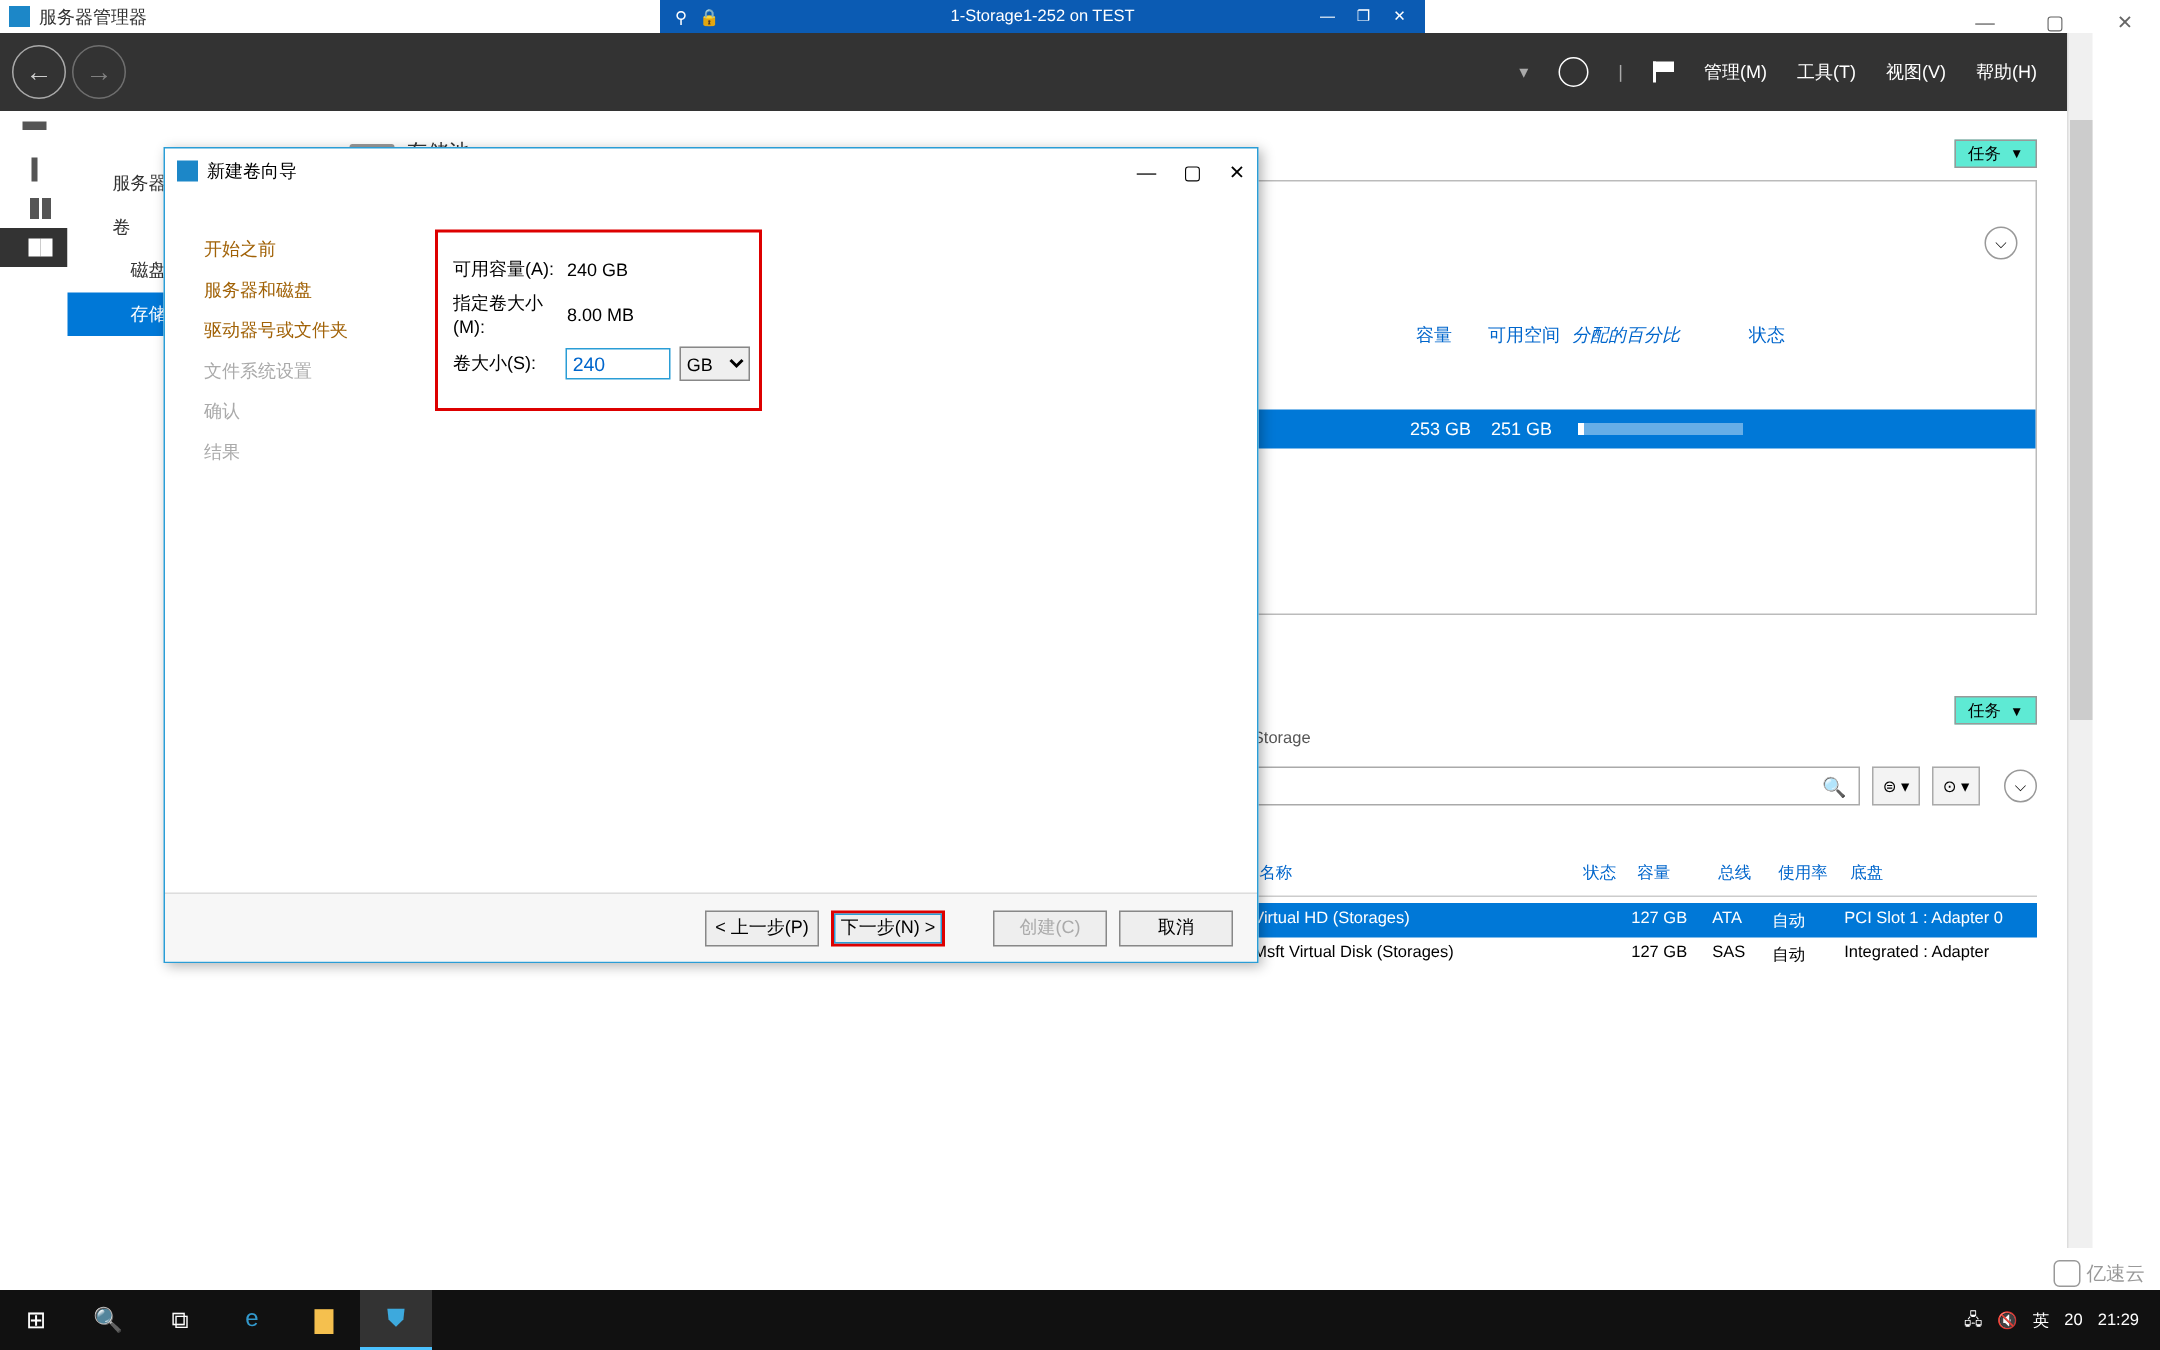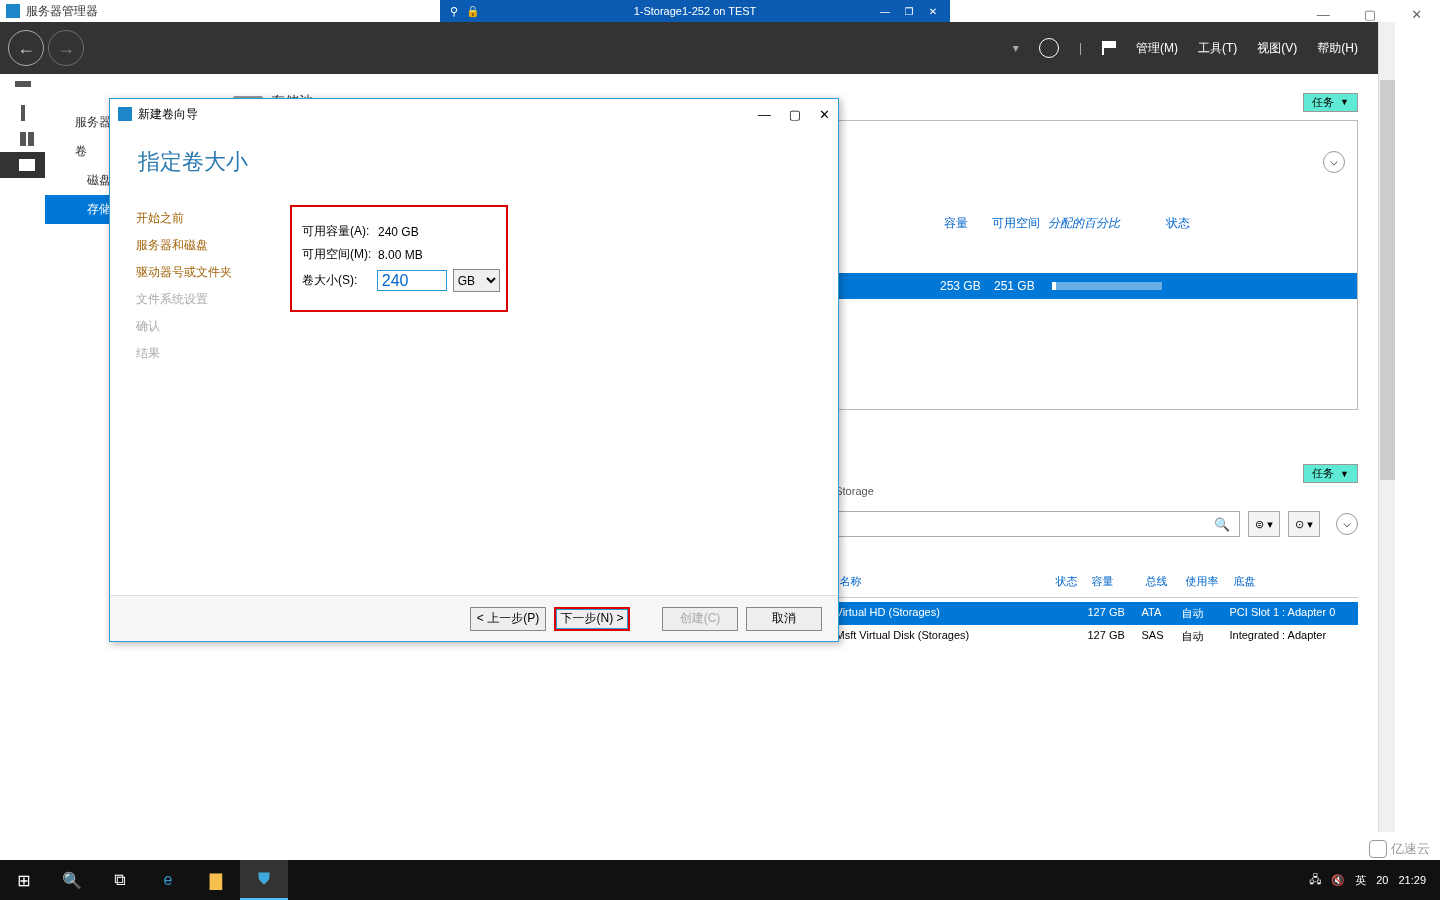--- a/index.html
+++ b/index.html
@@ -87,21 +87,21 @@
   .wiz-h1 { font-size:22px; color:#2a7ab0; font-weight:400; padding:18px 28px 4px;}
   .wiz-body { display:flex; padding:4px 24px 0 24px; height:400px;}
   .wiz-steps { width:168px; padding-top:20px;}
   .wiz-steps .st { padding:5px 2px; font-size:12px; color:#a16207;}
   .wiz-steps .st.active { background:#0078d7; color:#fff; margin-left:-28px; padding-left:30px;}
   .wiz-steps .st.disabled { color:#aaa;}
   .wiz-content { flex:1; padding:20px 0 0 0;}
   .wiz-row { display:flex; align-items:center; margin:6px 0; font-size:12px;}
   .wiz-row .lbl{width:76px;} .wiz-row .val{width:70px;}
   .red-box { border:2px solid #d00; padding:10px 6px 12px 10px; margin-left:-12px; width:218px;}
-  .wiz-row input[type=text]{width:70px;border:1px solid #2a9dd6;height:21px;padding:0 4px;font-size:16px;color:#0066cc;}
+  .wiz-row input[type=text]{width:70px;border:1px solid #2a9dd6;height:21px;padding:0 4px;font-size:13px;color:#0066cc;}
   .wiz-row select{width:48px;height:23px;border:1px solid #888;font-size:12px;margin-left:6px;}
   .wiz-footer{ position:absolute; left:0; right:0; bottom:0; height:46px; border-top:1px solid #ddd; display:flex; align-items:center; justify-content:flex-end; gap:8px; padding:0 16px; background:#f7f7f7;}
   .wiz-btn { min-width:76px; height:24px; border:1px solid #888; background:#eee; font-size:12px; display:flex; align-items:center; justify-content:center;}
   .wiz-btn.primary{border:2px solid #d00;outline:1px solid #2a9dd6;outline-offset:-3px;}
   .wiz-btn.disabled{color:#aaa;}
   
   
   .taskbar { position:absolute; left:0; right:0; bottom:0; height:40px; background:#111; display:flex; align-items:center;}
   .taskbar .tb { width:48px; height:40px; display:flex; align-items:center; justify-content:center; color:#fff; font-size:16px;}
   .taskbar .tb.active{background:#333;border-bottom:2px solid #4cc2ff;}
@@ -261,38 +261,37 @@
 <div class="wiz">
   <div class="wiz-title">
     <span class="app-icon"></span>
     <span>新建卷向导</span>
     <div class="ctrls">
       <span>—</span>
       <span>▢</span>
       <span>✕</span>
     </div>
   </div>
-  <div class="wiz-h1">指定卷大小</div>
   <div class="wiz-body">
     <div class="wiz-steps">
       <div class="st">开始之前</div>
       <div class="st">服务器和磁盘</div>
       <div class="st">驱动器号或文件夹</div>
       <div class="st disabled">文件系统设置</div>
       <div class="st disabled">确认</div>
       <div class="st disabled">结果</div>
     </div>
     <div class="wiz-content">
       <div class="red-box">
         <div class="wiz-row">
           <span class="lbl">可用容量(A):</span>
           <span class="val">240 GB</span>
         </div>
         <div class="wiz-row">
-          <span class="lbl">可用空间(M):</span>
+          <span class="lbl">指定卷大小(M):</span>
           <span class="val">8.00 MB</span>
         </div>
         <div class="wiz-row">
           <span class="lbl">卷大小(S):</span>
           <input type="text" value="240" style="">
           <select><option>GB</option></select>
         </div>
       </div>
     </div>
   </div>

